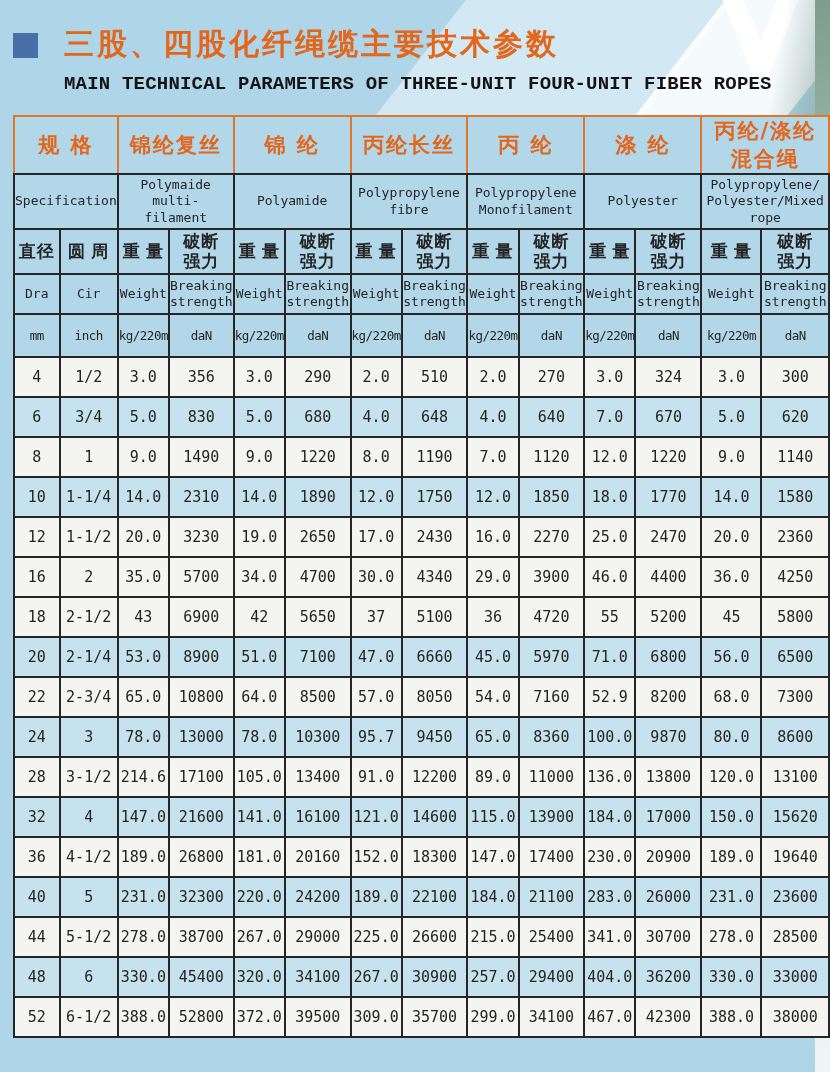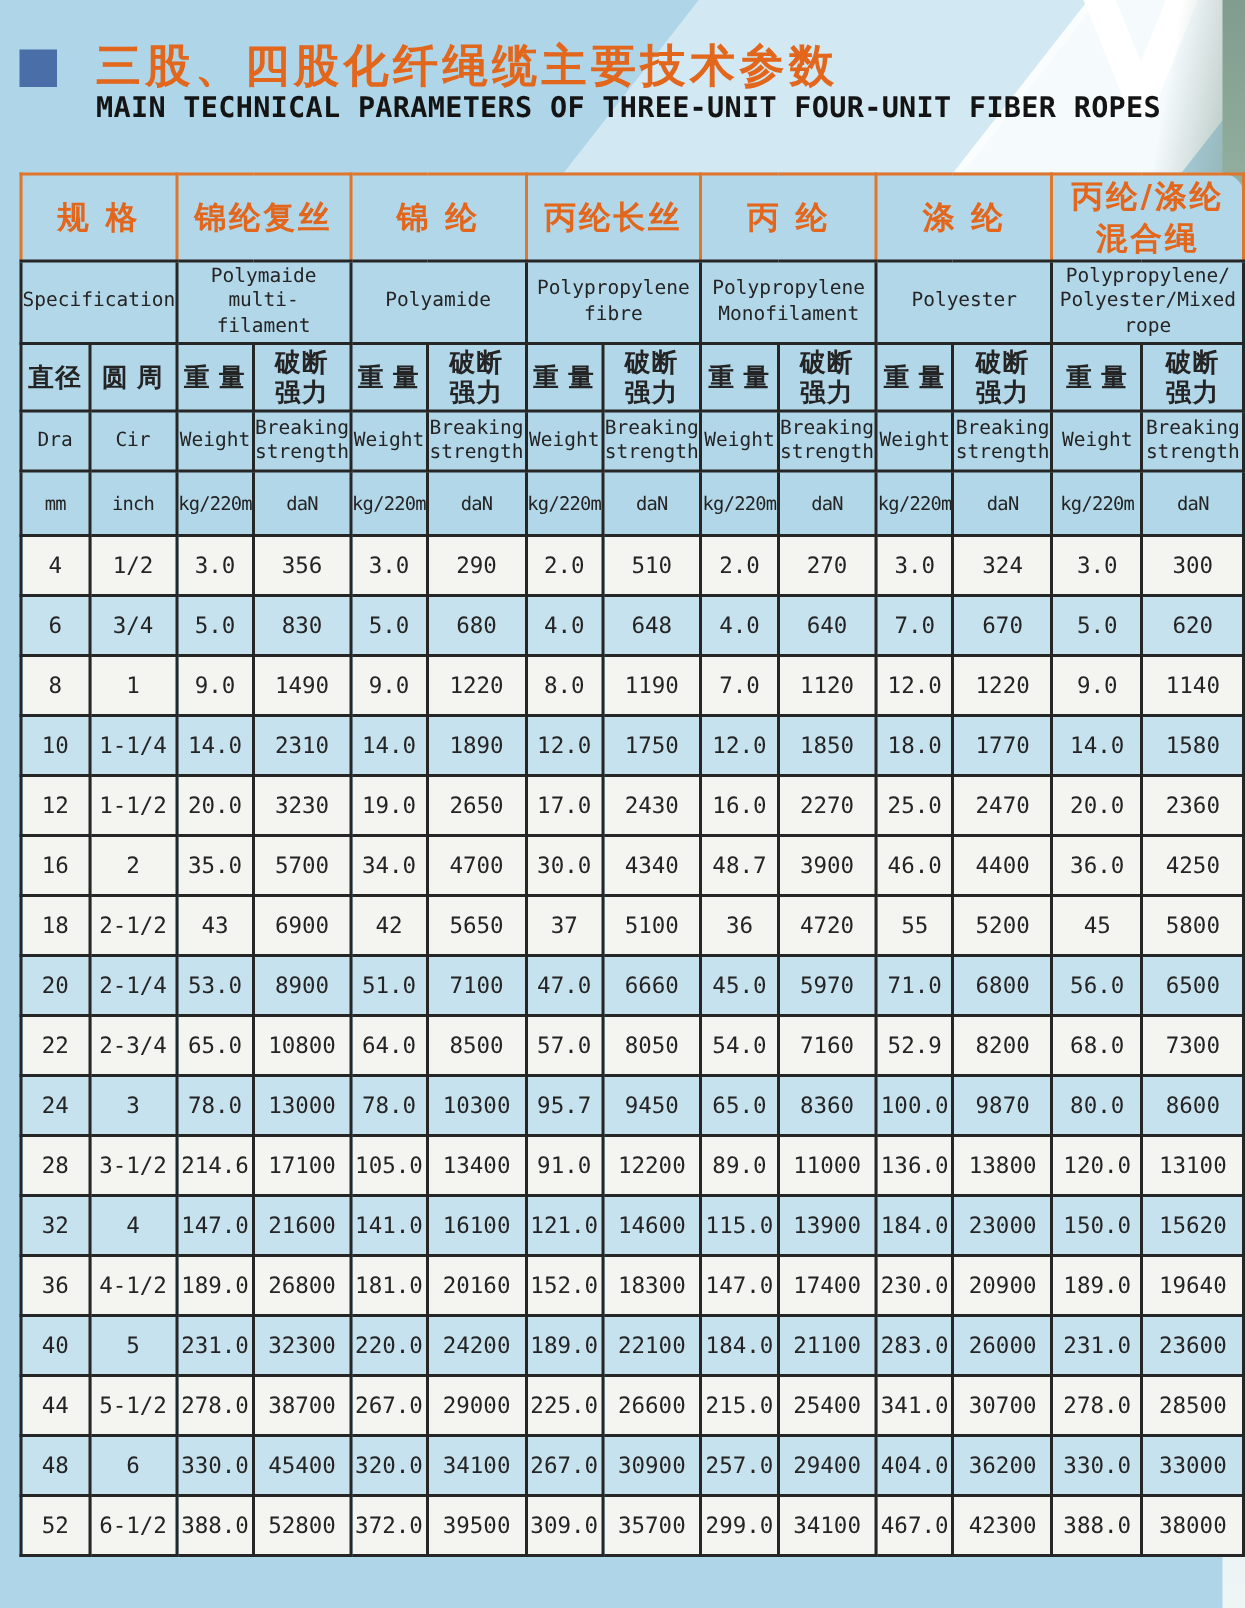--- a/index.html
+++ b/index.html
@@ -28,28 +28,28 @@
     background:linear-gradient(180deg,#7f9c8e 0%,#93af9f 12%,#b2cabc 28%,#cadcd4 45%,#dcebe6 65%,#e7f1f0 85%,#edf5f5 100%); }
 
   
   .title-block { position:absolute; z-index:2; left:0; top:0; width:760px; }
   .bullet { position:absolute; left:13px; top:33px; width:25px; height:25px;
     background:var(--bullet_blue,#4a6fa8); }
   .title-cn { position:absolute; left:64px; top:24px; white-space:nowrap;
     font-family:"DejaVu Sans","Liberation Sans",sans-serif;
     font-size:30px; font-weight:bold; letter-spacing:3px;
     color:var(--title_orange,#e2661c); }
-  .title-en { position:absolute; left:64px; top:61px; white-space:nowrap;
+  .title-en { position:absolute; left:64px; top:73px; white-space:nowrap;
     font-size:19px; font-weight:bold; letter-spacing:0.2px;
-    color:#141414; }
+    color:#141414;font-family:Liberation Mono, monospace; }
 
   
   table.spec { position:absolute; z-index:1; left:13px; top:115px;
     border-collapse:collapse; table-layout:fixed;
-    background:var(--header_bg,#b2d7e9);border-radius:17px; }
+    background:var(--header_bg,#b2d7e9); }
   th, td { border:2px solid var(--border_dark,#262626);
     text-align:center; vertical-align:middle; padding:0;
     color:var(--text_dark,#242424); overflow:hidden; }
   thead tr.r1 th { border:2px solid var(--border_orange,#e0752c);
     border-bottom:2px solid var(--border_dark,#262626);
     color:var(--title_orange,#e2661c);
     font-family:"DejaVu Sans","Liberation Sans",sans-serif;
     font-weight:bold; font-size:21px; letter-spacing:2px; }
   thead tr.r1 { height:43px; }
   thead tr.r2 { height:55px; }
@@ -270,21 +270,21 @@
         </tr>
         <tr class="plain">
           <td>16</td>
           <td>2</td>
           <td>35.0</td>
           <td>5700</td>
           <td>34.0</td>
           <td>4700</td>
           <td>30.0</td>
           <td>4340</td>
-          <td>48.7</td>
+          <td>29.0</td>
           <td>3900</td>
           <td>46.0</td>
           <td>4400</td>
           <td>36.0</td>
           <td>4250</td>
         </tr>
         <tr class="plain">
           <td>18</td>
           <td>2-1/2</td>
           <td>43</td>
@@ -369,21 +369,21 @@
           <td>4</td>
           <td>147.0</td>
           <td>21600</td>
           <td>141.0</td>
           <td>16100</td>
           <td>121.0</td>
           <td>14600</td>
           <td>115.0</td>
           <td>13900</td>
           <td>184.0</td>
-          <td>23000</td>
+          <td>17000</td>
           <td>150.0</td>
           <td>15620</td>
         </tr>
         <tr class="plain">
           <td>36</td>
           <td>4-1/2</td>
           <td>189.0</td>
           <td>26800</td>
           <td>181.0</td>
           <td>20160</td>

